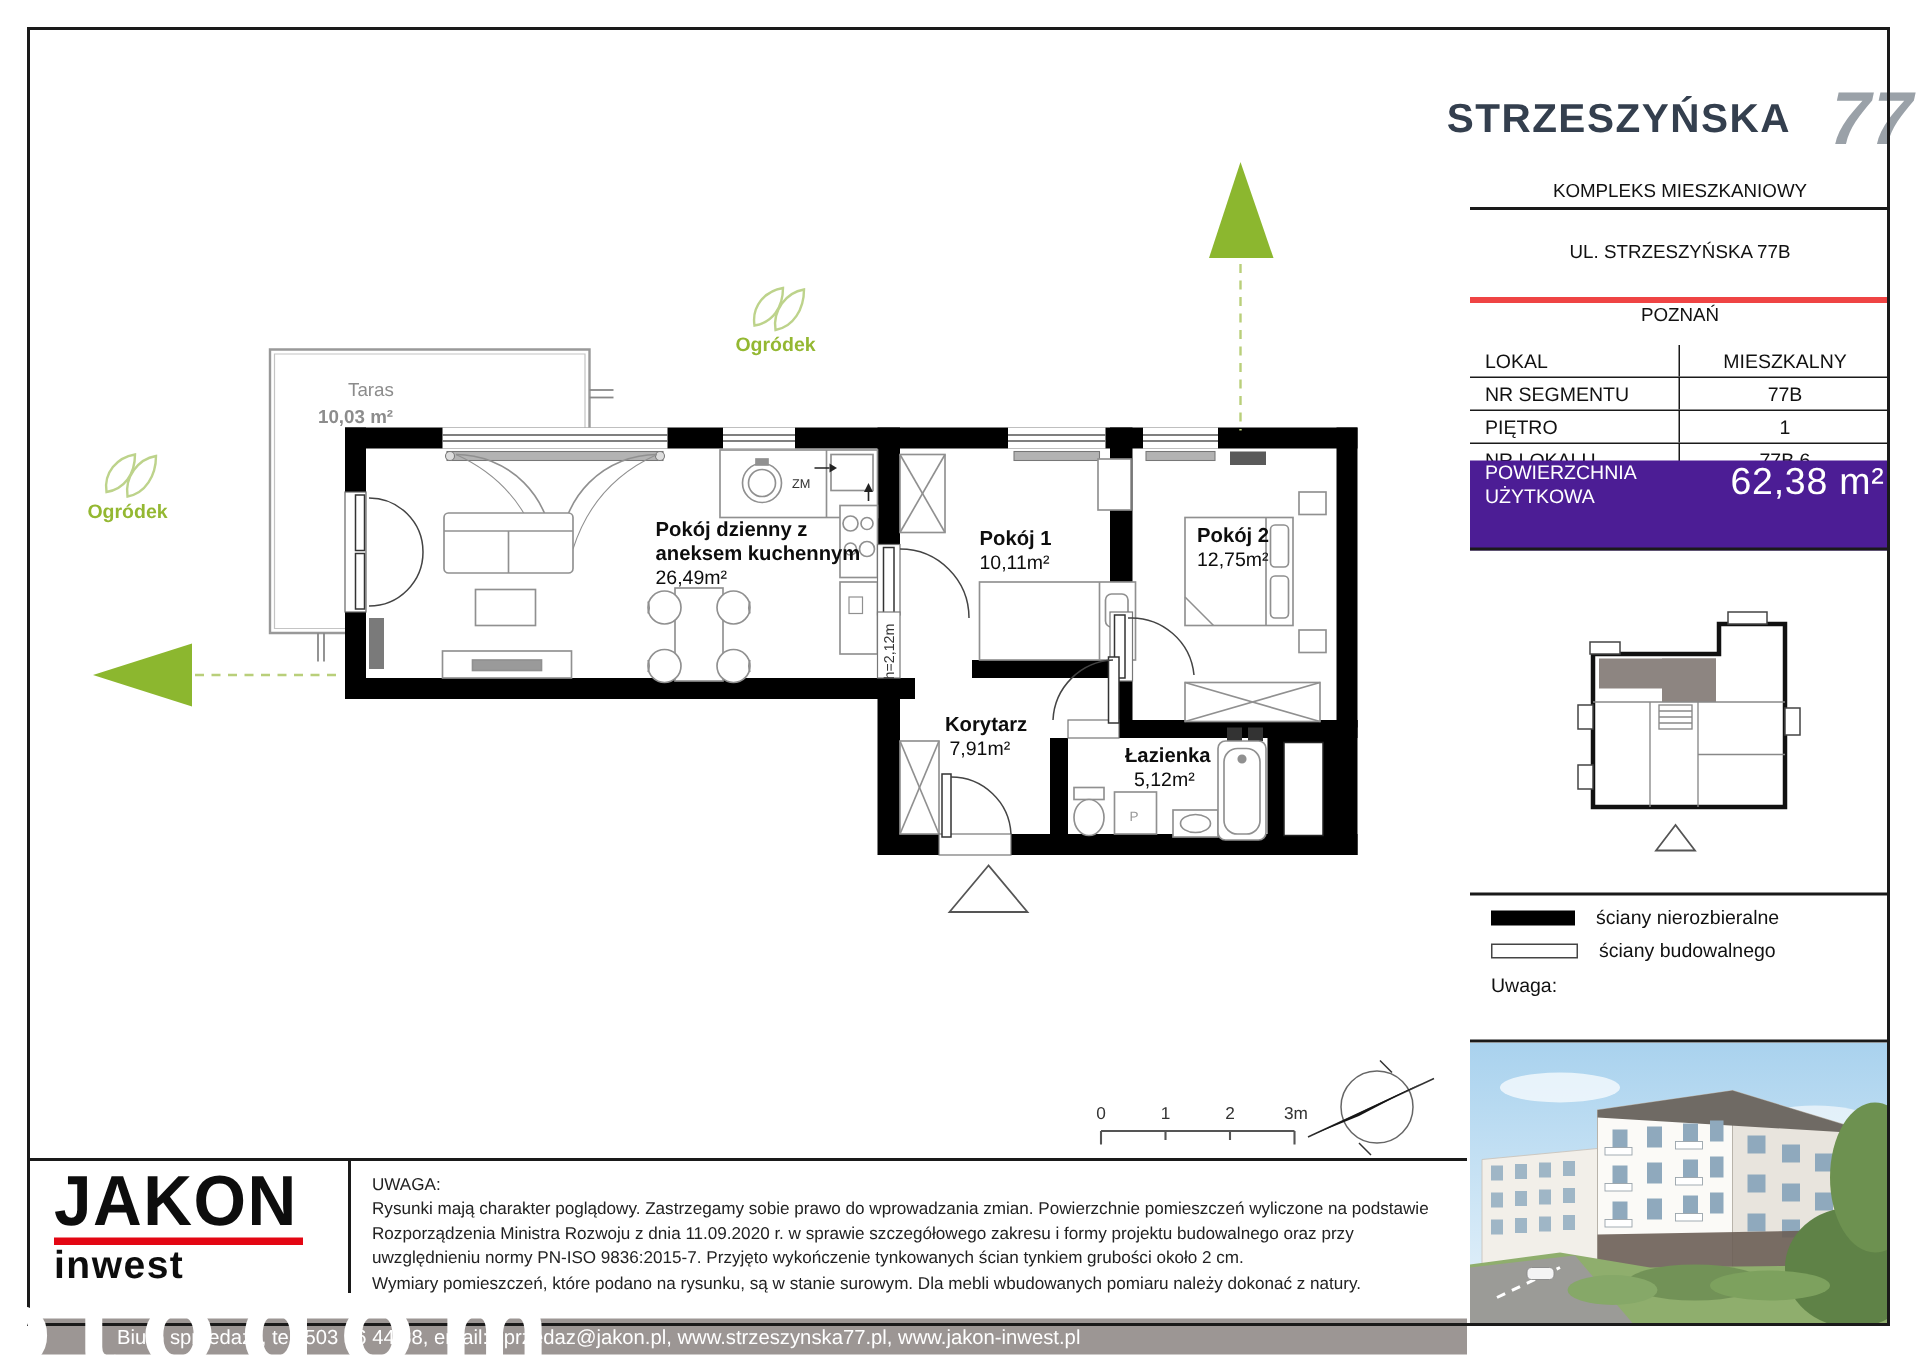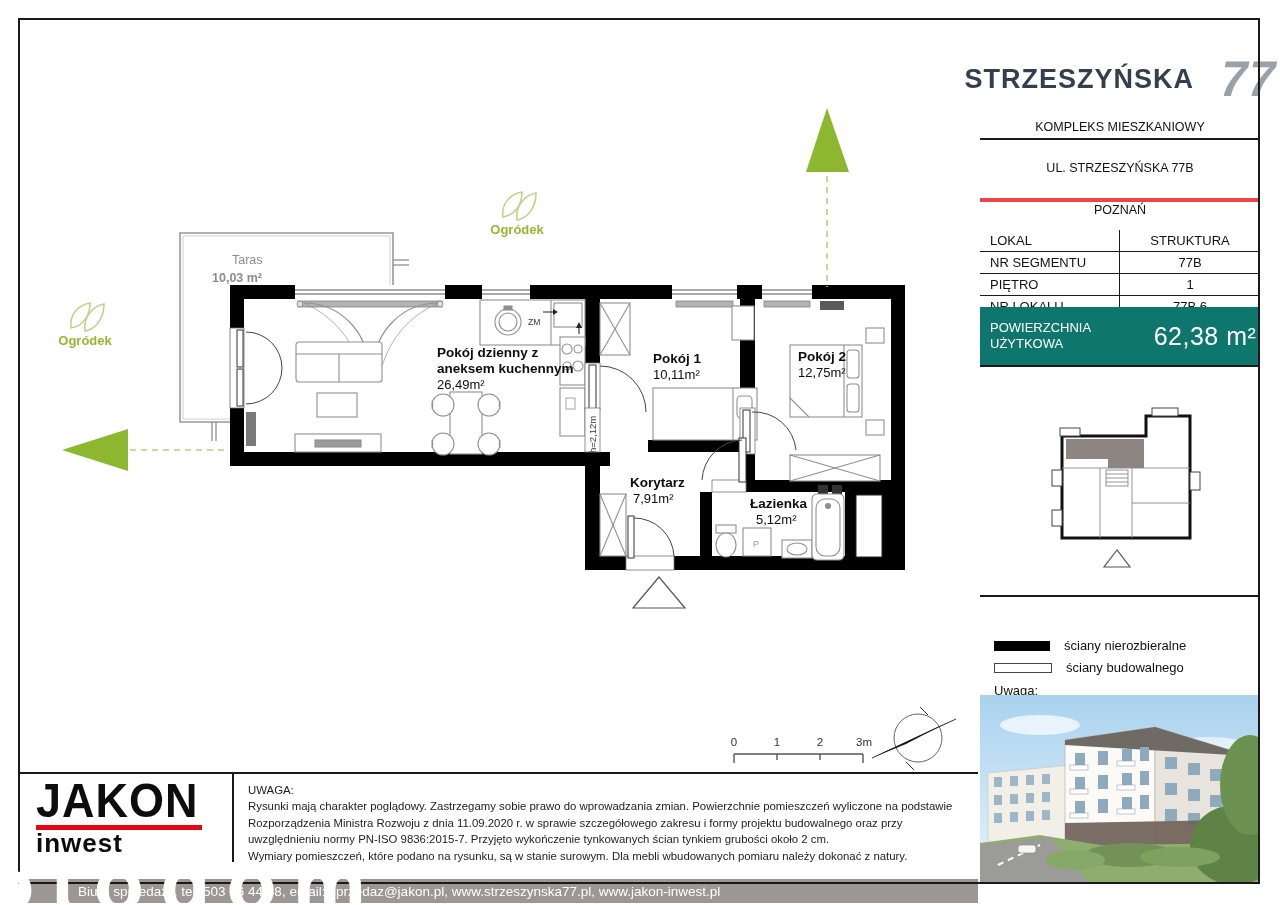--- a/index.html
+++ b/index.html
@@ -12,25 +12,25 @@
   .rp{left:980px;width:280px;box-sizing:border-box;gap:24px;}
   #logo-box{top:20px;height:120px;border-bottom:2px solid #1a1a1a;display:flex;align-items:center;justify-content:center;}
   #logo-text{font-size:27px;font-weight:bold;letter-spacing:1px;color:#343f4e;}
   #logo-77{font-size:50px;color:#9aa1a8;font-weight:bold;transform:skewX(-12deg);margin-left:2px;line-height:1;}
   #address-box{top:140px;height:62px;border-bottom:4px solid #ef4444;display:flex;flex-direction:column;
                align-items:center;justify-content:center;font-size:12.5px;line-height:1.4;text-align:center;}
   #spec-table{top:202px;margin-top:28px;}
   .spec-row{display:flex;height:21px;border-bottom:1px solid #1a1a1a;font-size:13px;}
   .spec-label{flex:1;display:flex;align-items:center;padding-left:10px;}
   .spec-value{width:140px;border-left:1px solid #1a1a1a;display:flex;align-items:center;justify-content:center;}
-  #area-box{top:307px;height:60px;background:#0f766e;border-bottom:2px solid #1a1a1a;color:#fff;display:flex;align-items:center;}
+  #area-box{top:307px;height:60px;background:#4c1d95;border-bottom:2px solid #1a1a1a;color:#fff;display:flex;align-items:flex-start;}
   #area-label{width:136px;padding-left:10px;font-size:13px;line-height:1.25;}
   #area-value{flex:1;text-align:center;font-size:25px;letter-spacing:0.5px;}
   #keyplan-box{top:367px;height:230px;border-bottom:2px solid #1a1a1a;}
-  #legend-box{top:631px;height:98px;border-bottom:2px solid #1a1a1a;font-size:13px;}
+  #legend-box{top:597px;height:98px;border-bottom:2px solid #1a1a1a;font-size:13px;}
   .legend-row{display:flex;align-items:center;margin:7px 0 0 14px;}
   .legend-swatch{width:56px;height:10px;margin-right:14px;flex:none;}
   .legend-swatch.filled{background:#000;}
   .legend-swatch.outline{background:#fff;border:1px solid #444;height:8px;}
   #legend-note{display:flex;margin:8px 0 0 14px;line-height:1.3;}
   #legend-note-label{width:70px;flex:none;}
   #legend-note-text{width:180px;}
   #photo-box{top:695px;height:189px;overflow:hidden;}
   
   #footer-line{left:18px;top:772px;width:960px;height:2px;background:#1a1a1a;}
@@ -299,21 +299,21 @@
 
   <div class="abs rp" id="address-box">
     <div>KOMPLEKS MIESZKANIOWY</div>
     <div>UL. STRZESZYŃSKA 77B</div>
     <div>POZNAŃ</div>
   </div>
 
   <div class="abs rp" id="spec-table">
     <div class="spec-row">
       <div class="spec-label">LOKAL</div>
-      <div class="spec-value">STRUKTURA</div>
+      <div class="spec-value">MIESZKALNY</div>
     </div>
     <div class="spec-row">
       <div class="spec-label">NR SEGMENTU</div>
       <div class="spec-value">77B</div>
     </div>
     <div class="spec-row">
       <div class="spec-label">PIĘTRO</div>
       <div class="spec-value">1</div>
     </div>
     <div class="spec-row">

